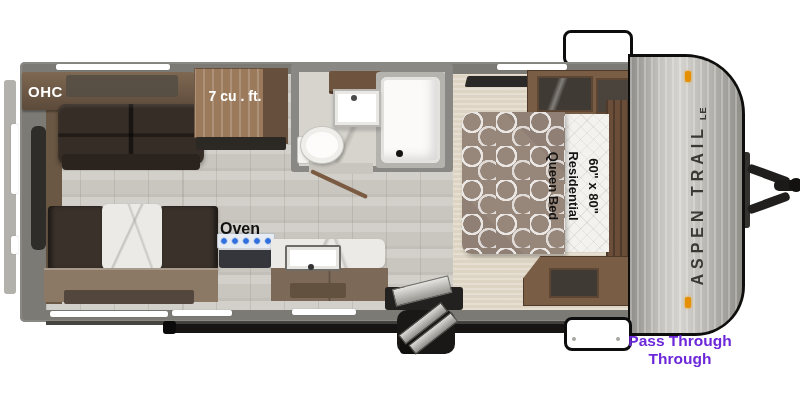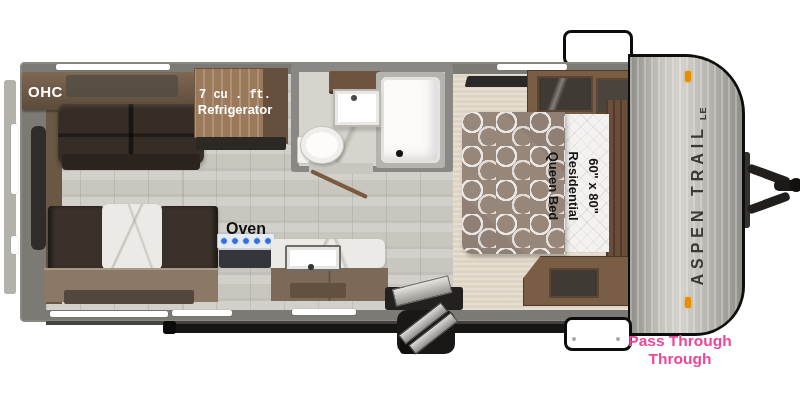--- a/index.html
+++ b/index.html
@@ -36,21 +36,21 @@
         background-image:linear-gradient(90deg,transparent 0 48%,rgba(0,0,0,.55) 49% 51%,transparent 52%),
                          linear-gradient(0deg,transparent 0 44%,rgba(0,0,0,.4) 46% 50%,transparent 52%);
         box-shadow:inset 0 3px 3px rgba(255,255,255,.08),0 3px 4px rgba(0,0,0,.35);}
   .sofa-front{left:62px;top:154px;width:138px;height:16px;background:#2a231e;border-radius:4px;}
   .fridge{left:194px;top:68px;width:70px;height:70px;background:#9b7a5c;
           background-image:repeating-linear-gradient(90deg,rgba(255,255,255,.18) 0 2px,transparent 2px 9px);
           box-shadow:inset 0 0 0 1px rgba(70,50,35,.6);}
   .fridge-side{left:263px;top:68px;width:25px;height:76px;background:#66503d;}
   .fridge-base{left:196px;top:137px;width:90px;height:13px;background:#2c2824;border-radius:2px;}
   .lab-fridge{left:184px;top:88px;width:102px;text-align:center;color:#fff;font-weight:700;}
-  .lab-fridge .l1{font-size:12px;display:block;font-family:Liberation Mono, monospace;}
+  .lab-fridge .l1{font-size:14px;display:block;}
   .lab-fridge .l2{font-size:13px;display:block;}
 
   
   .bath{left:291px;top:64px;width:162px;height:108px;background:#8a8884;border-radius:3px;}
   .bath-floor{left:299px;top:72px;width:146px;height:94px;background:#d7d4ce;
               background-image:linear-gradient(115deg,transparent 40%,rgba(150,148,142,.5) 42%,transparent 45%),
                                linear-gradient(70deg,transparent 60%,rgba(150,148,142,.4) 62%,transparent 64%);}
   .bath-open{left:309px;top:163px;width:64px;height:11px;background:#c9c6bf;}
   .bath-door{left:311px;top:169px;width:62px;height:4px;background:#7a5a40;transform:rotate(25deg);
              transform-origin:left center;border-radius:2px;}
@@ -97,21 +97,21 @@
   .bench{background:#3a312a;border-radius:4px;box-shadow:inset 4px 0 4px rgba(0,0,0,.45),0 2px 3px rgba(0,0,0,.3);}
   .bench-l{left:48px;top:206px;width:56px;height:64px;}
   .bench-r{left:160px;top:206px;width:58px;height:64px;box-shadow:inset -4px 0 4px rgba(0,0,0,.45),0 2px 3px rgba(0,0,0,.3);}
   .marble{background:#eceae6;
           background-image:linear-gradient(115deg,transparent 42%,rgba(160,158,152,.55) 44%,transparent 47%),
                            linear-gradient(70deg,transparent 58%,rgba(160,158,152,.45) 60%,transparent 63%);}
   .din-table{left:102px;top:204px;width:60px;height:66px;border-radius:6px;box-shadow:0 1px 2px rgba(0,0,0,.3);}
   .lab-booth{left:94px;top:219px;width:76px;text-align:center;font-size:16px;}
   .booth-base{left:44px;top:268px;width:174px;height:34px;background:#8b7865;box-shadow:inset 0 2px 0 rgba(255,255,255,.25);}
   .booth-base-in{left:64px;top:290px;width:130px;height:14px;background:#52463d;border-radius:2px;}
-  .lab-oven{left:220px;top:220px;width:52px;text-align:center;font-size:16px;}
+  .lab-oven{left:220px;top:220px;width:52px;font-size:16px;}
   .cooktop{left:217px;top:233px;width:56px;height:14px;background:#e7ecf2;border:1px solid #b9c0c8;border-radius:2px;
            background-image:radial-gradient(circle 3px at 6px 7px,#2f6fde 2.4px,rgba(47,111,222,.35) 3px,transparent 4px);
            background-size:11px 14px;background-repeat:repeat-x;}
   .oven-body{left:219px;top:248px;width:52px;height:20px;background:#34363b;border-radius:0 0 3px 3px;
              box-shadow:inset 0 2px 0 #cfd2d6;}
   .counter{left:271px;top:239px;width:114px;height:29px;border-radius:0 6px 6px 0;box-shadow:0 1px 2px rgba(0,0,0,.25);}
   .ksink{left:285px;top:245px;width:52px;height:22px;background:#fff;border:2px solid #6e6c66;border-radius:2px;
          box-shadow:inset 0 0 0 3px #e6e5e1;}
   .kfaucet{left:308px;top:264px;width:6px;height:6px;background:#333;border-radius:50%;}
   .kcab{left:271px;top:268px;width:117px;height:33px;background:#7c6957;
@@ -149,21 +149,21 @@
   .coupler{left:774px;top:180px;width:22px;height:11px;background:#1b1a18;border-radius:5px;}
   .knob{left:789px;top:178px;width:14px;height:14px;background:#121110;border-radius:50%;}
 
   
   .door{background:#fff;border:3px solid #0d0d0d;border-radius:8px;}
   .door-top{left:563px;top:30px;width:64px;height:30px;z-index:1;}
   .door-bot{left:564px;top:317px;width:62px;height:28px;z-index:6;}
   .screw{width:4px;height:4px;background:#a9a7a2;border-radius:50%;}
   .sc1{left:572px;top:36px;} .sc2{left:616px;top:36px;}
   .sc3{left:572px;top:337px;z-index:7;} .sc4{left:616px;top:337px;z-index:7;}
-  .lab-pt{left:622px;top:332px;width:116px;text-align:center;font-size:15.5px;font-weight:700;color:#ec4899;z-index:7;}
+  .lab-pt{left:622px;top:332px;width:116px;text-align:center;font-size:15.5px;font-weight:700;color:#6d28d9;z-index:7;}
 
   .z2{z-index:2;} .z3{z-index:3;} .z4{z-index:4;}
 </style>
 </head>
 <body>
 
 <div class="stage">
 
   <div class="ab door door-top"></div>
   <div class="ab screw sc1"></div>
@@ -186,21 +186,20 @@
   <div class="ab ohc z3"></div>
   <div class="ab ohc-inset z3"></div>
   <div class="ab sofa z3"></div>
   <div class="ab sofa-front z3"></div>
   <div class="ab lab lab-ohc z4">OHC</div>
   <div class="ab fridge z3"></div>
   <div class="ab fridge-side z3"></div>
   <div class="ab fridge-base z3"></div>
   <div class="ab lab-fridge z4">
     <span class="l1">7 cu . ft.</span>
-    <span class="l2">Refrigerator</span>
   </div>
 
   <div class="ab bath z3"></div>
   <div class="ab bath-floor z3"></div>
   <div class="ab bath-open z3"></div>
   <div class="ab bath-door z4"></div>
   <div class="ab vanity z3"></div>
   <div class="ab bsink z4"></div>
   <div class="ab bsink-dot z4"></div>
   <div class="ab shelves z3"></div>

